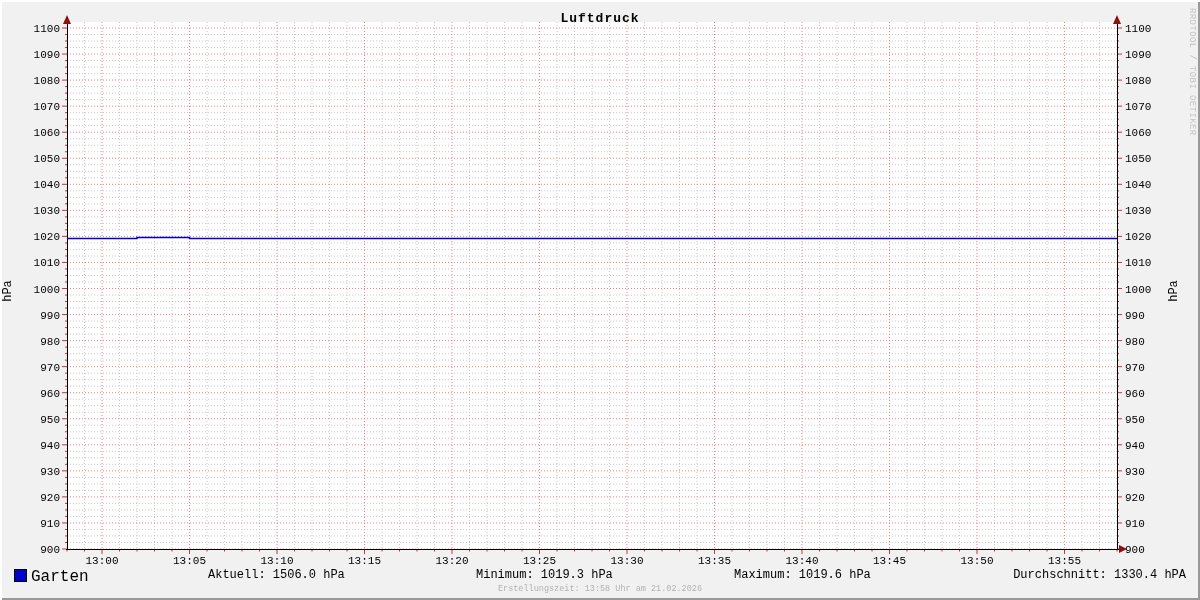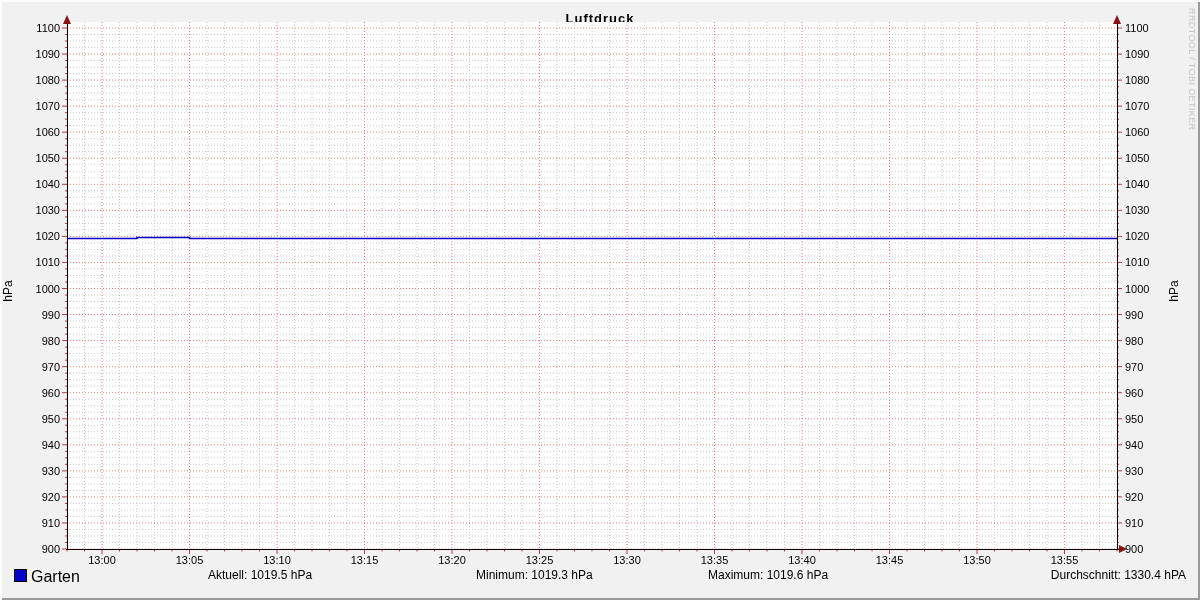--- a/index.html
+++ b/index.html
@@ -1,19 +1,19 @@
 <!DOCTYPE html>
 <html><head>
 <meta charset="utf-8">
 <style>
   html,body{margin:0;padding:0;background:#ddd;}
   .graph{
     position:relative;width:1200px;height:600px;overflow:hidden;
     background:#f1f1f1;
-    font-family:Liberation Sans, sans-serif;
+    font-family:Liberation Mono, monospace;
     box-shadow:inset 2px 2px 0 #ffffff, inset -2px -2px 0 #999999;
   }
   .title{
     position:absolute;top:11px;left:0;width:100%;text-align:center;
     font-size:13px;font-weight:700;color:#000;letter-spacing:1px;
   }
   .plot-svg{position:absolute;left:0;top:0;}
   .ylabel{
     position:absolute;width:60px;text-align:center;font-size:12px;color:#000;
     transform:rotate(-90deg);transform-origin:center center;
@@ -25,21 +25,21 @@
     writing-mode:vertical-rl;font-size:9px;letter-spacing:0.4px;color:#c4c4c4;
   }
   .legend-swatch{
     position:absolute;left:14px;top:569px;width:11px;height:11px;
     background:#0000c8;border:1px solid #000;box-sizing:content-box;
   }
   .legend-label{position:absolute;left:31px;top:568px;font-size:16px;color:#000;}
   .stat{position:absolute;top:568px;font-size:12px;color:#000;white-space:pre;}
   .stat.aktuell{left:208px;}
   .stat.minimum{left:476px;}
-  .stat.maximum{left:708px;}
+  .stat.maximum{left:734px;}
   .stat.durchschnitt{right:14px;}
   .footer{
     position:absolute;top:584px;left:0;width:100%;text-align:center;
     font-size:8.5px;color:#b2b2b2;
   }
 </style>
 </head>
 <body>
 
 <div class="graph">
@@ -476,18 +476,19 @@
     </svg>
 
   <div class="ylabel left">hPa</div>
   <div class="ylabel right">hPa</div>
 
   <div class="watermark">RRDTOOL / TOBI OETIKER</div>
 
   <div class="legend-swatch" id="legend-swatch" style="background: rgb(0, 0, 200);"></div>
   <div class="legend-label">Garten</div>
 
-  <div class="stat aktuell">Aktuell: 1019.5 hPa</div>
+  <div class="stat aktuell">Aktuell: 1506.0 hPa</div>
   <div class="stat minimum">Minimum: 1019.3 hPa</div>
   <div class="stat maximum">Maximum: 1019.6 hPa</div>
   <div class="stat durchschnitt">Durchschnitt: 1330.4 hPA</div>
 
+  <div class="footer">Erstellungszeit: 13:58 Uhr am 21.02.2026</div>
 </div>
 
 </body></html>

